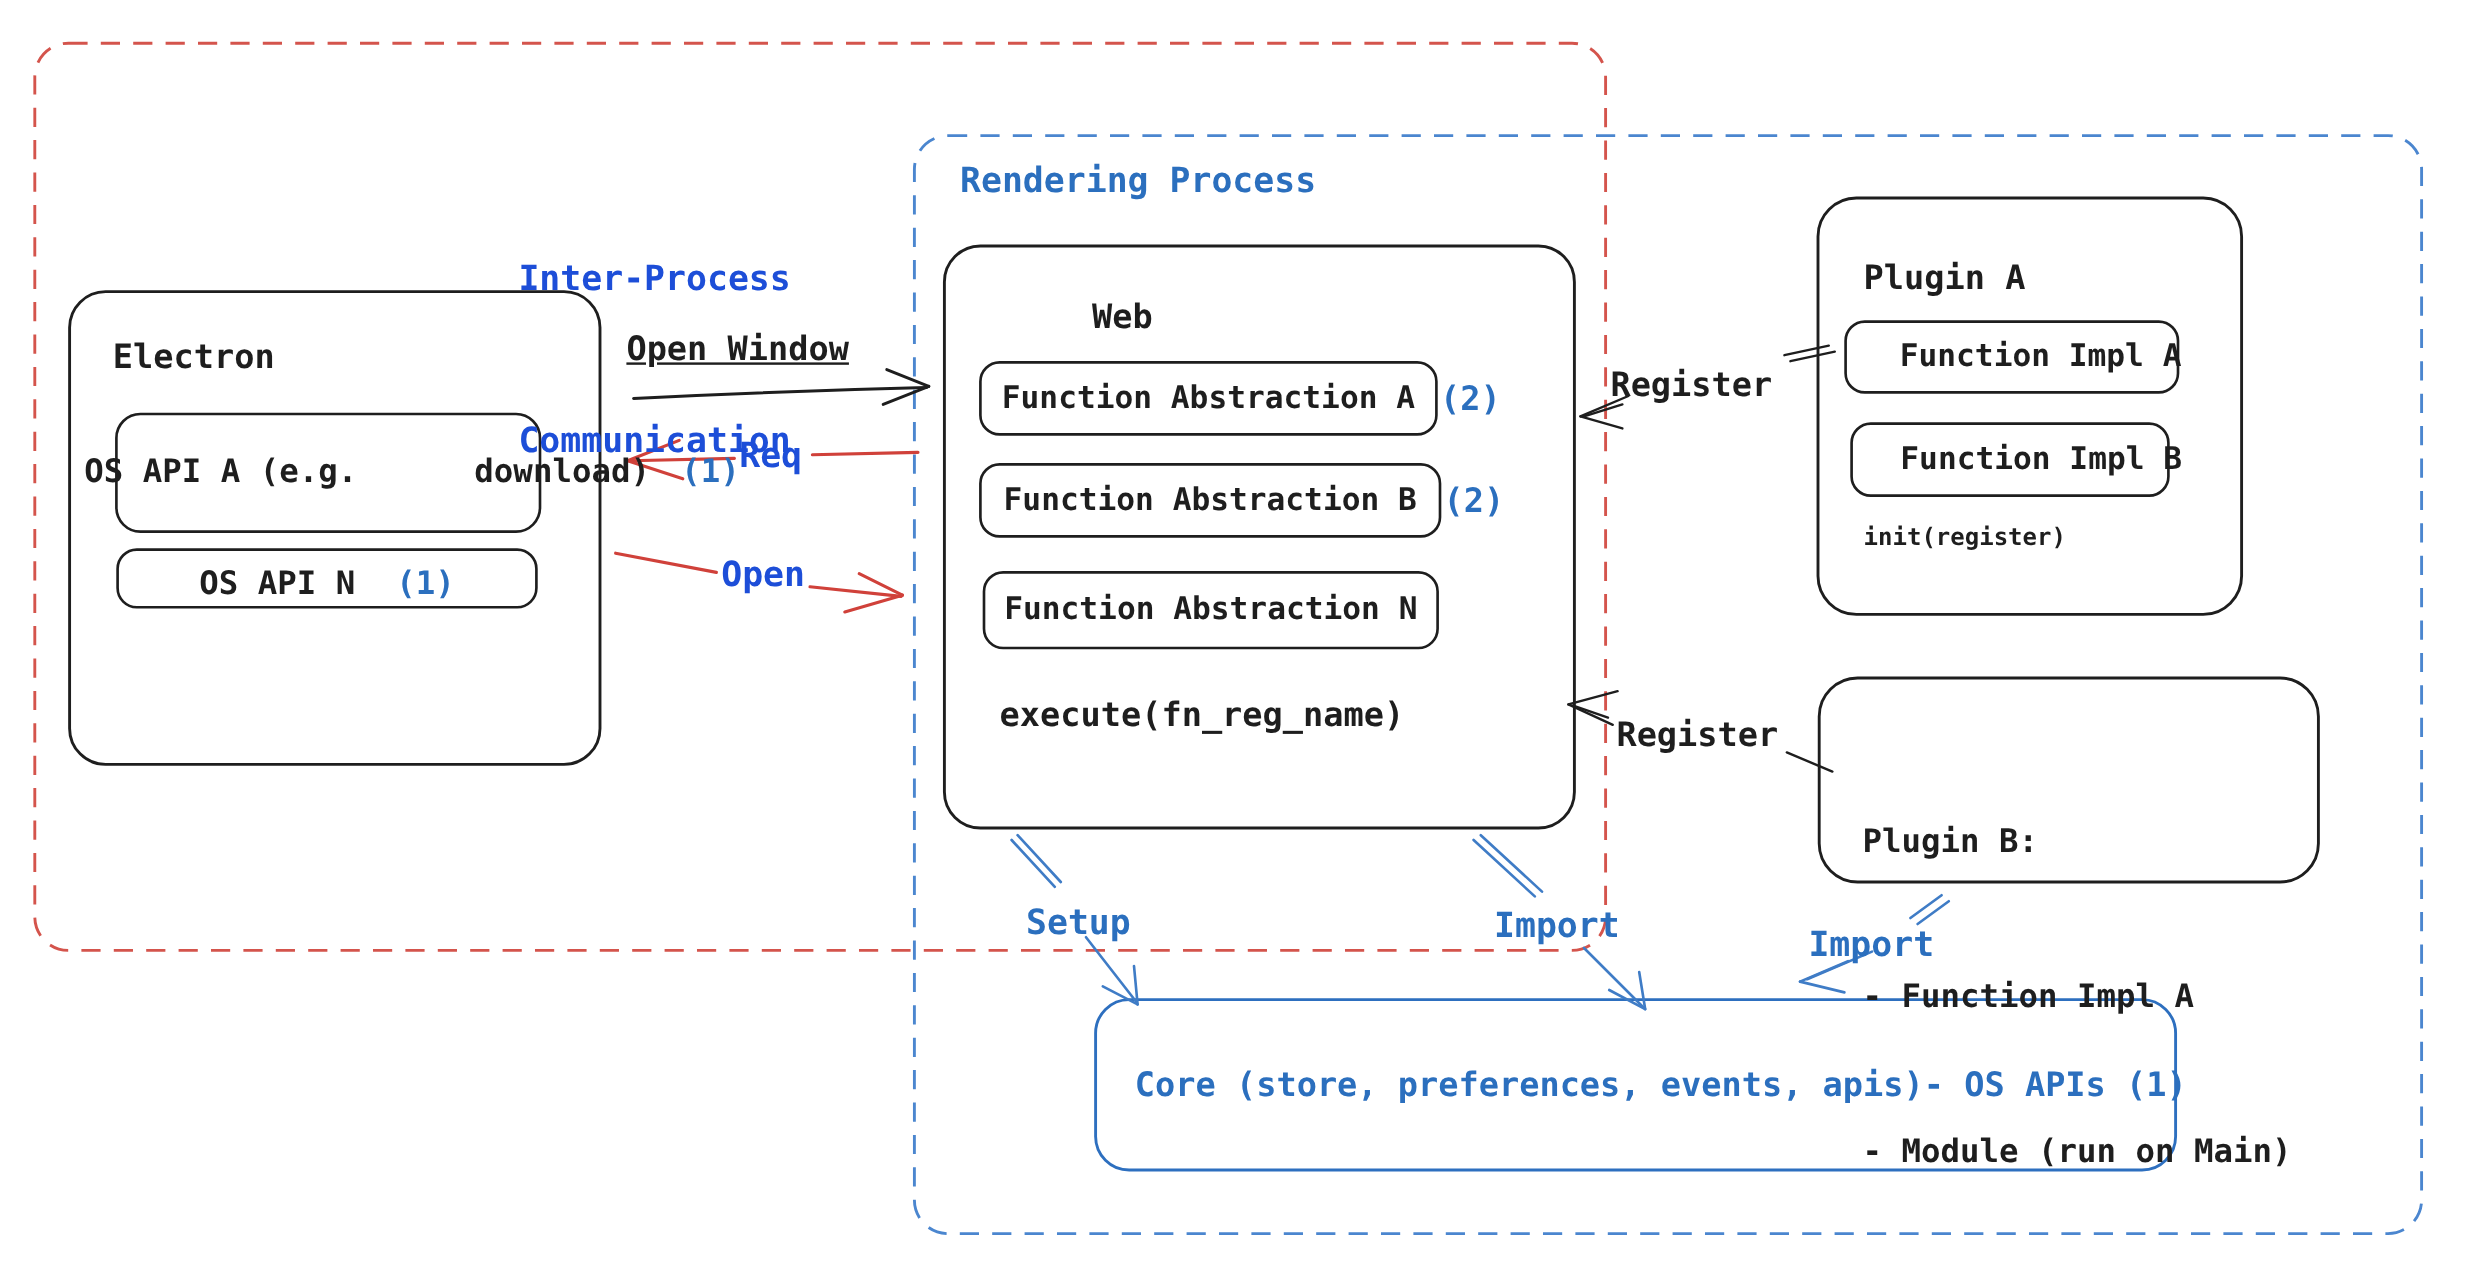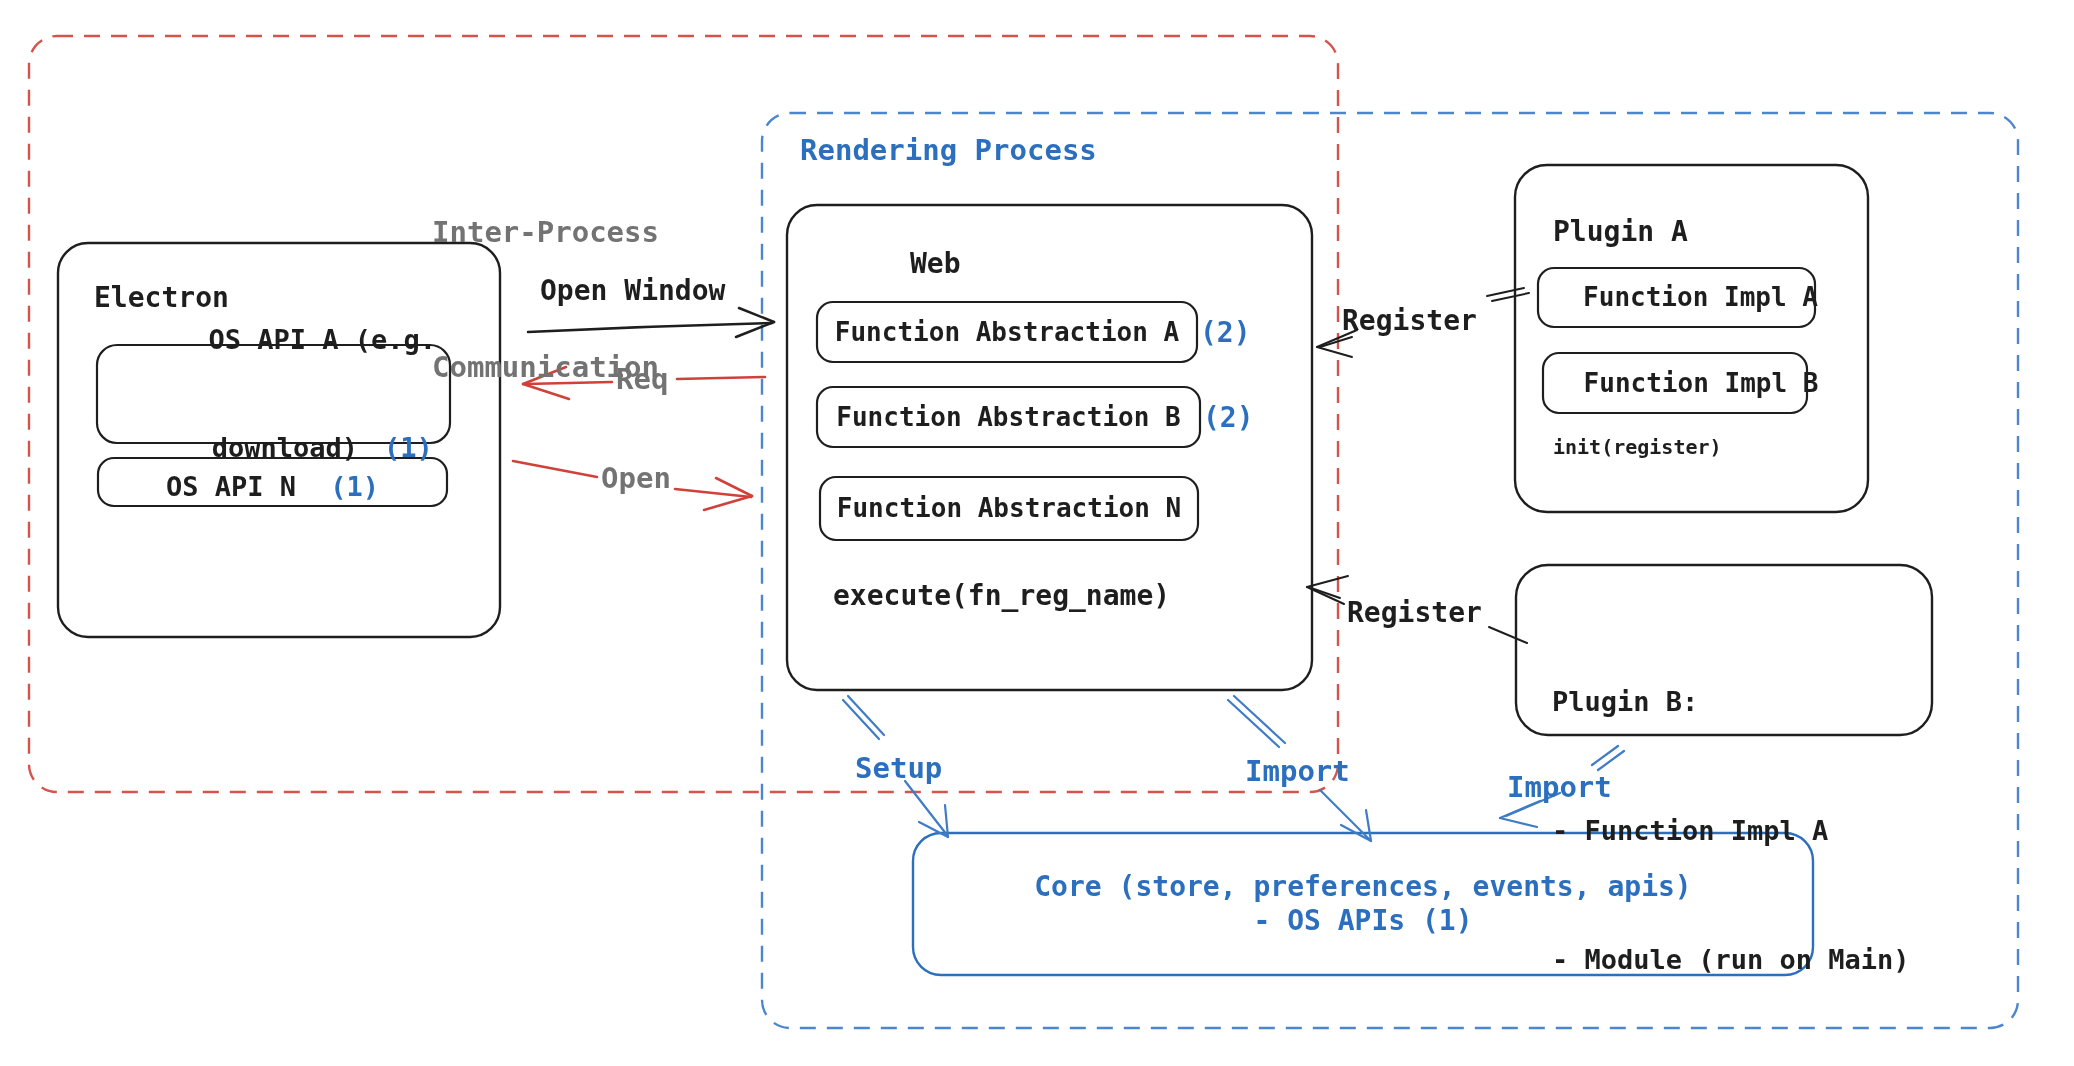--- a/index.html
+++ b/index.html
@@ -12,24 +12,24 @@
   }
   svg.layer{position:absolute;left:0;top:0;width:2074px;height:1066px;}
   .txt{
     position:absolute;
     font-family:"DejaVu Sans Mono","Liberation Mono",monospace;
     font-weight:700;
     color:#1e1e1e;
     white-space:pre;
     line-height:1.25;
   }
-  .red{color:#737373;}
+  .red{color:#1d4ed8;}
   .blue{color:#2b6fbe;}
   .center{display:flex;align-items:center;justify-content:center;text-align:center;}
-  .colcenter{display:flex;flex-direction:column;align-items:center;justify-content:center;text-align:center;}
+  .colcenter{display:flex;align-items:center;justify-content:center;text-align:center;padding-left:21px;}
   .badge-gap{margin-left:26px;}
   .badge-gap-sm{margin-left:34px;}
 </style>
 </head>
 <body>
 
 <div class="canvas">
 
   <svg class="layer" viewBox="0 0 2074 1066" fill="none">
 
@@ -156,21 +156,21 @@
     <div>Plugin B:</div>
     <div>- Function Impl A</div>
     <div>- Module (run on Main)</div>
   </div>
 
   <div class="txt blue colcenter" style="left:913px;top:833px;width:900px;height:142px;font-size:28px;line-height:34px;">
     <div>Core (store, preferences, events, apis)</div>
     <div>- OS APIs (1)</div>
   </div>
 
-  <div class="txt" style="left:540px;top:273px;font-size:28px;">Open Window</div>
+  <div class="txt" style="left:522px;top:273px;font-size:28px;text-decoration:underline;">Open Window</div>
 
   <div class="txt red" style="left:616px;top:361px;font-size:29px;">Req</div>
 
   <div class="txt red" style="left:601px;top:460px;font-size:29px;">Open</div>
 
   <div class="txt" style="left:1342px;top:303px;font-size:28px;">Register</div>
 
   <div class="txt" style="left:1347px;top:595px;font-size:28px;">Register</div>
 
   <div class="txt blue" style="left:855px;top:750px;font-size:29px;">Setup</div>

